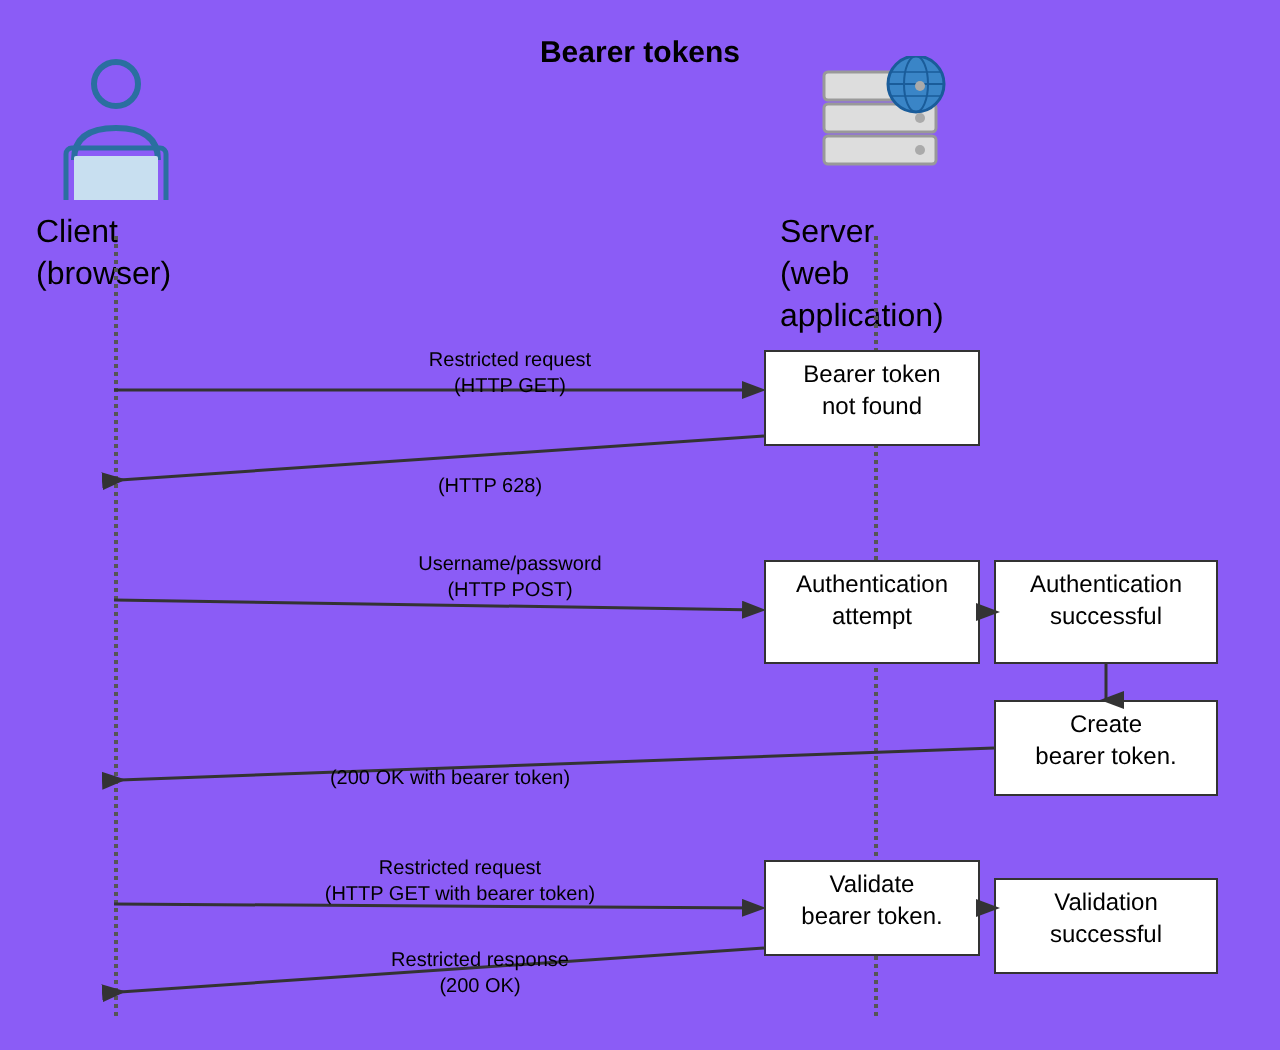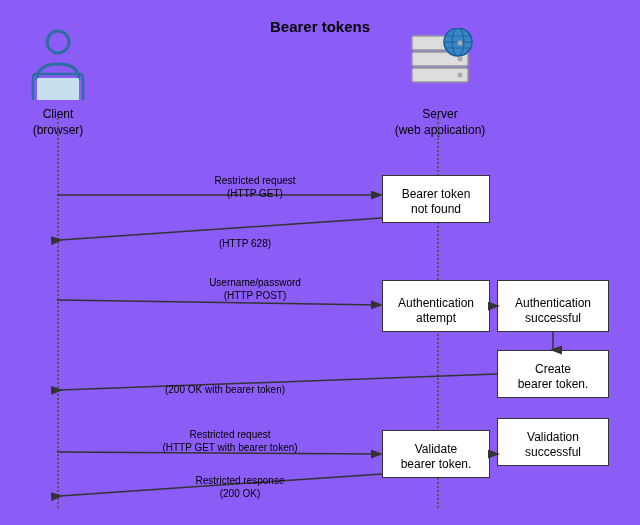--- a/index.html
+++ b/index.html
@@ -36,39 +36,39 @@
       text-align: center;
     }
     .server-icon {
       position: absolute;
       top: 28px;
       left: 390px;
       width: 100px;
       text-align: center;
     }
     .icon-label {
-      font-size: 12px;
-      text-align: center;
+      font-size: 16px;
+      text-align: left;
       margin-top: 4px;
       line-height: 1.3;
     }
     
     .vline {
       position: absolute;
       border-left: 2px dotted #555;
       top: 118px;
     }
     
     .box {
       position: absolute;
       border: 1.5px solid #333;
       background: #fff;
       text-align: center;
       display: flex;
-      align-items: flex-end;
+      align-items: flex-start;
       justify-content: center;
       padding: 4px 6px;
       line-height: 1.3;
       font-size: 12px;
     }
     
     svg.arrows {
       position: absolute;
       top: 0; left: 0;
       width: 640px;
@@ -147,21 +147,21 @@
   </div>
 
   <div class="box" style="left:497px; top:350px; width:112px; height:48px;">
     <div style="text-align:center;"><span>Create</span><br><span>bearer token.</span></div>
   </div>
 
   <div class="box" style="left:382px; top:430px; width:108px; height:48px;">
     <div style="text-align:center;"><span>Validate</span><br><span>bearer token.</span></div>
   </div>
 
-  <div class="box" style="left:497px; top:418px; width:112px; height:48px;">
+  <div class="box" style="left:497px; top:439px; width:112px; height:48px;">
     <div style="text-align:center;"><span>Validation</span><br><span>successful</span></div>
   </div>
 
   <svg class="arrows">
 
     <line x1="57" y1="195" x2="380" y2="195" stroke="#333" stroke-width="1.5" marker-end="url(#arrow)"></line>
 
     <line x1="382" y1="218" x2="60" y2="240" stroke="#333" stroke-width="1.5" marker-end="url(#arrow-left)"></line>
 
     <line x1="57" y1="300" x2="380" y2="305" stroke="#333" stroke-width="1.5" marker-end="url(#arrow)"></line>

